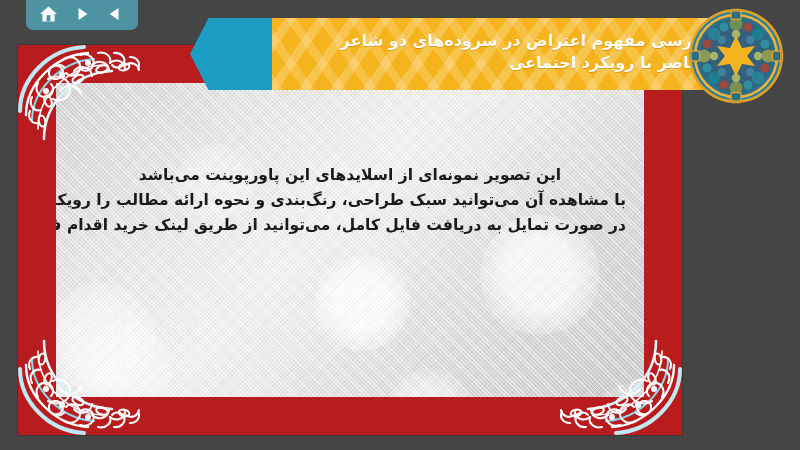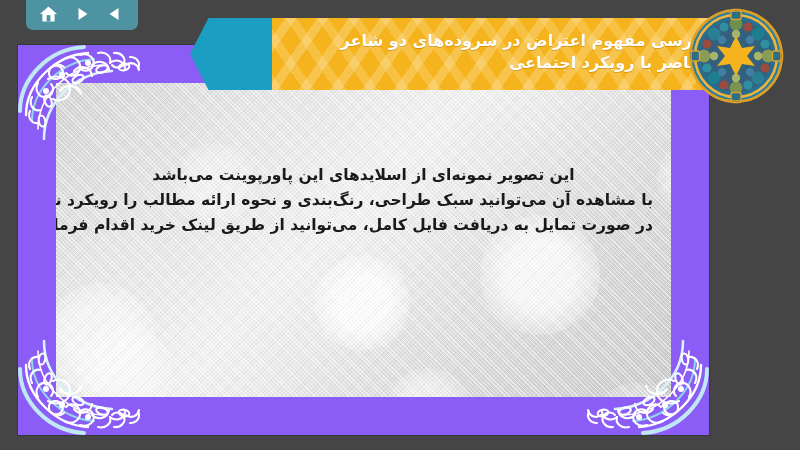--- a/index.html
+++ b/index.html
@@ -35,24 +35,23 @@
     display:flex;align-items:center;justify-content:center;
     cursor:pointer;
   }
   .navbtn svg{display:block;}
 
   
   .slide{
     position:absolute;
     left:18px;top:45px;
     width:664px;height:390px;
-    background:#8b5cf6;
+    background:#b91c1c;
     overflow:hidden;
     box-shadow:0 0 0 1px rgba(0,0,0,.18);
-    padding-left:27px;
   }
   
   .paper{
     position:absolute;
     left:38px;top:38px;right:38px;bottom:38px;
     background:
       linear-gradient(135deg,#d2d2d2 0%,#e4e4e4 22%,#f2f2f2 46%,#dcdcdc 72%,#c9c9c9 100%);
     overflow:hidden;
   }
   

